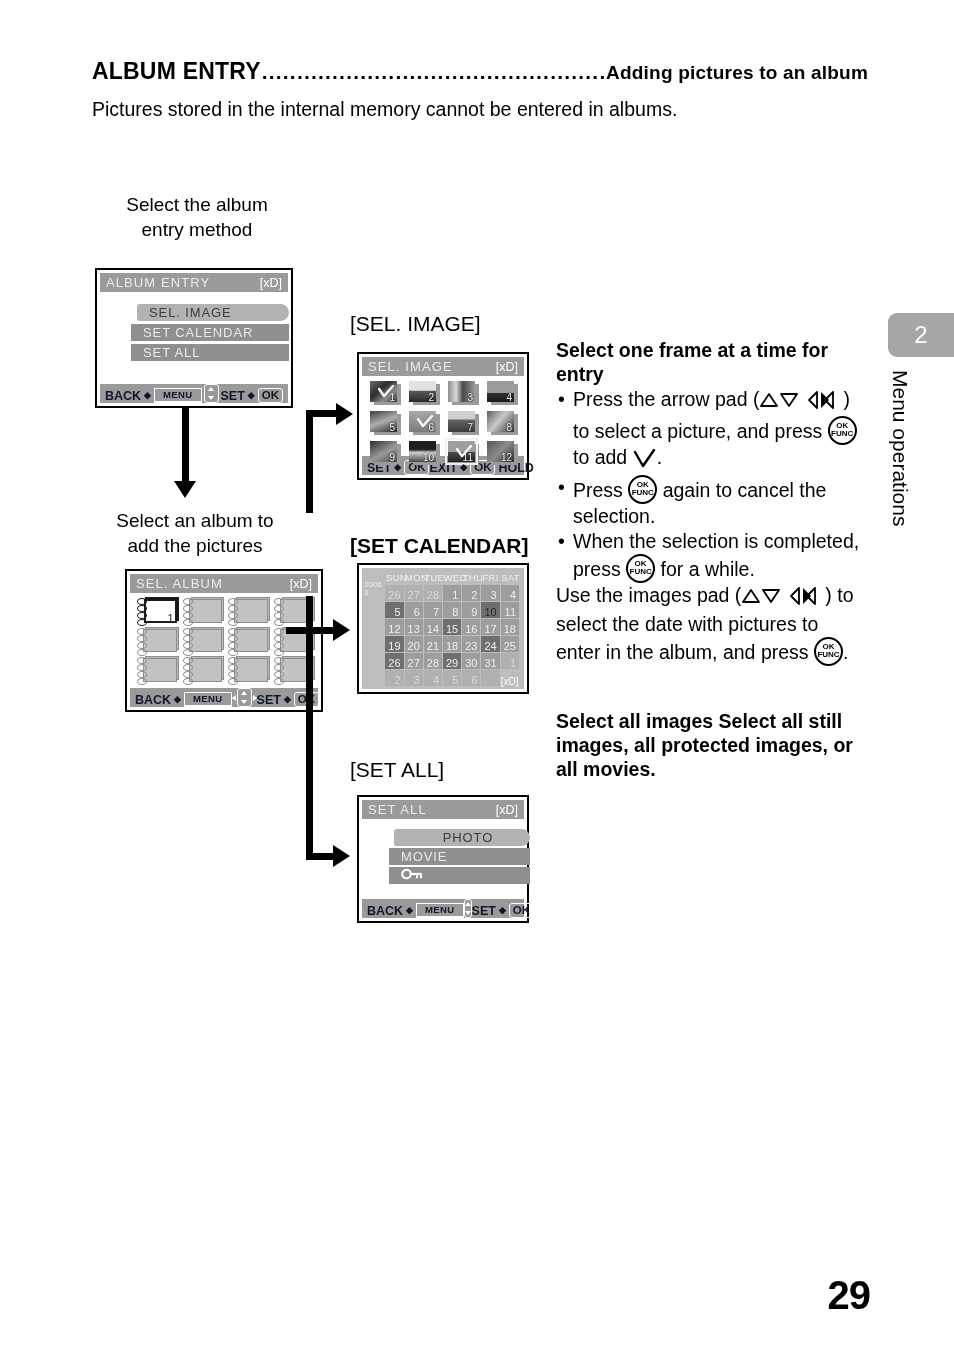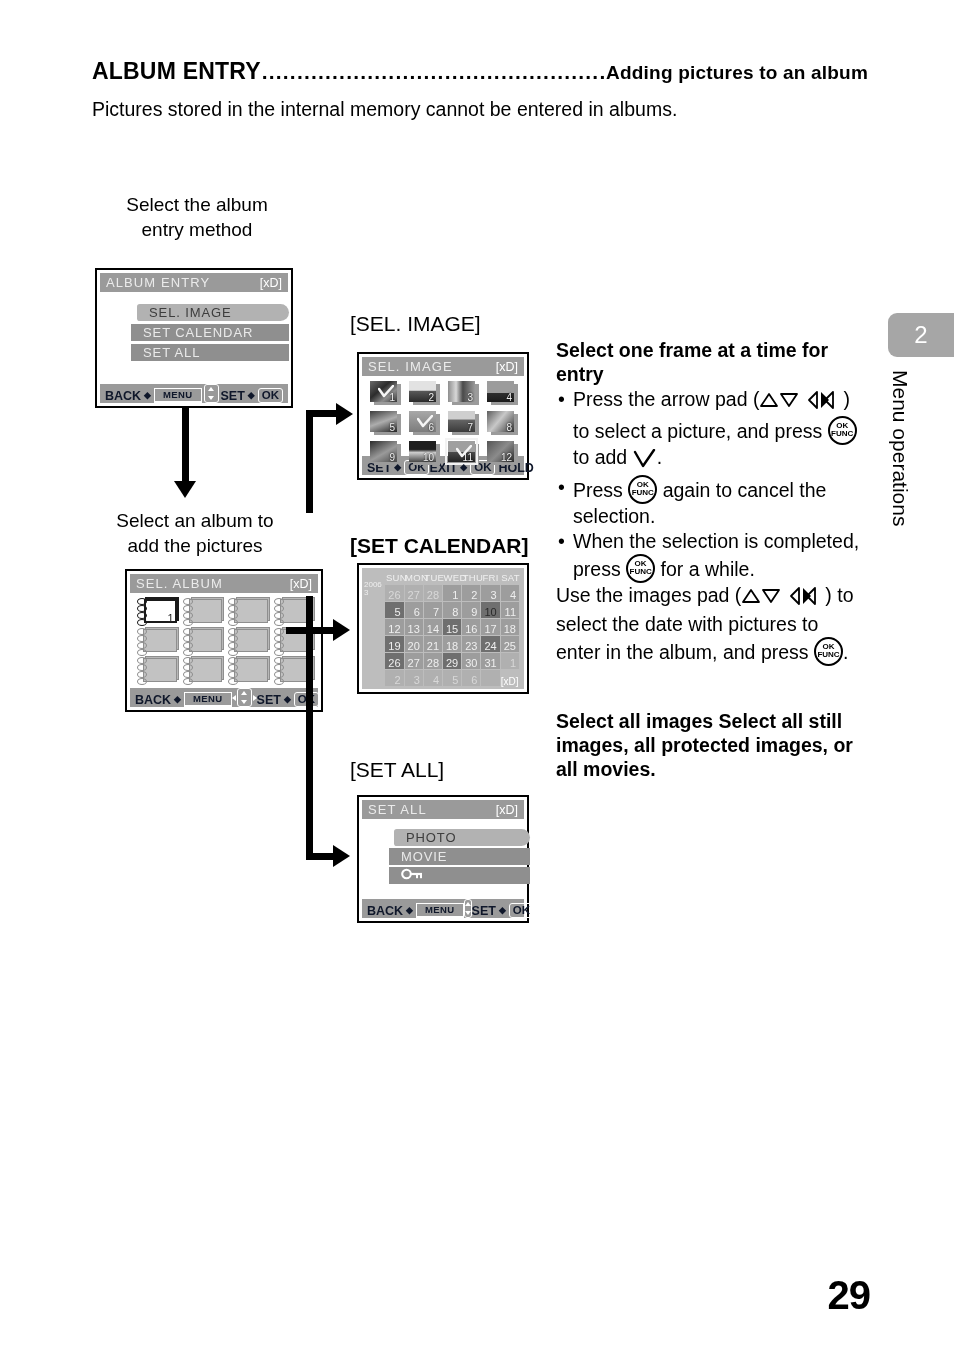--- a/index.html
+++ b/index.html
@@ -531,21 +531,21 @@
 </div>
 
 <div class="scr-label" id="lbl-setall">[SET ALL]</div>
 <div class="lcd" id="lcd-set-all" style="left:357px;top:795px;width:172px;height:128px;">
   <div class="lcd-inner">
     <div class="lcd-title">
       <span>SET ALL</span>
       <span class="xd">[xD]</span>
     </div>
     <div class="lcd-body">
-      <div class="mrow sel" style="left:32px;top:10px;width:124px;">
+      <div class="mrow sel" style="left:32px;top:10px;width:124px;justify-content:center;">
           <span>PHOTO</span>
         </div>
       <div class="mrow norm" style="left:27px;top:29px;width:129px;">
           <span>MOVIE</span>
         </div>
       <div class="mrow norm" style="left:27px;top:48px;width:129px;">
         <span>
           <svg width="22" height="12" viewBox="0 0 22 12">
             <circle cx="5.5" cy="6" r="4.3" fill="none" stroke="#fff" stroke-width="2.1"></circle>
             <rect x="9" y="4.9" width="12" height="2.2" fill="#fff"></rect>

